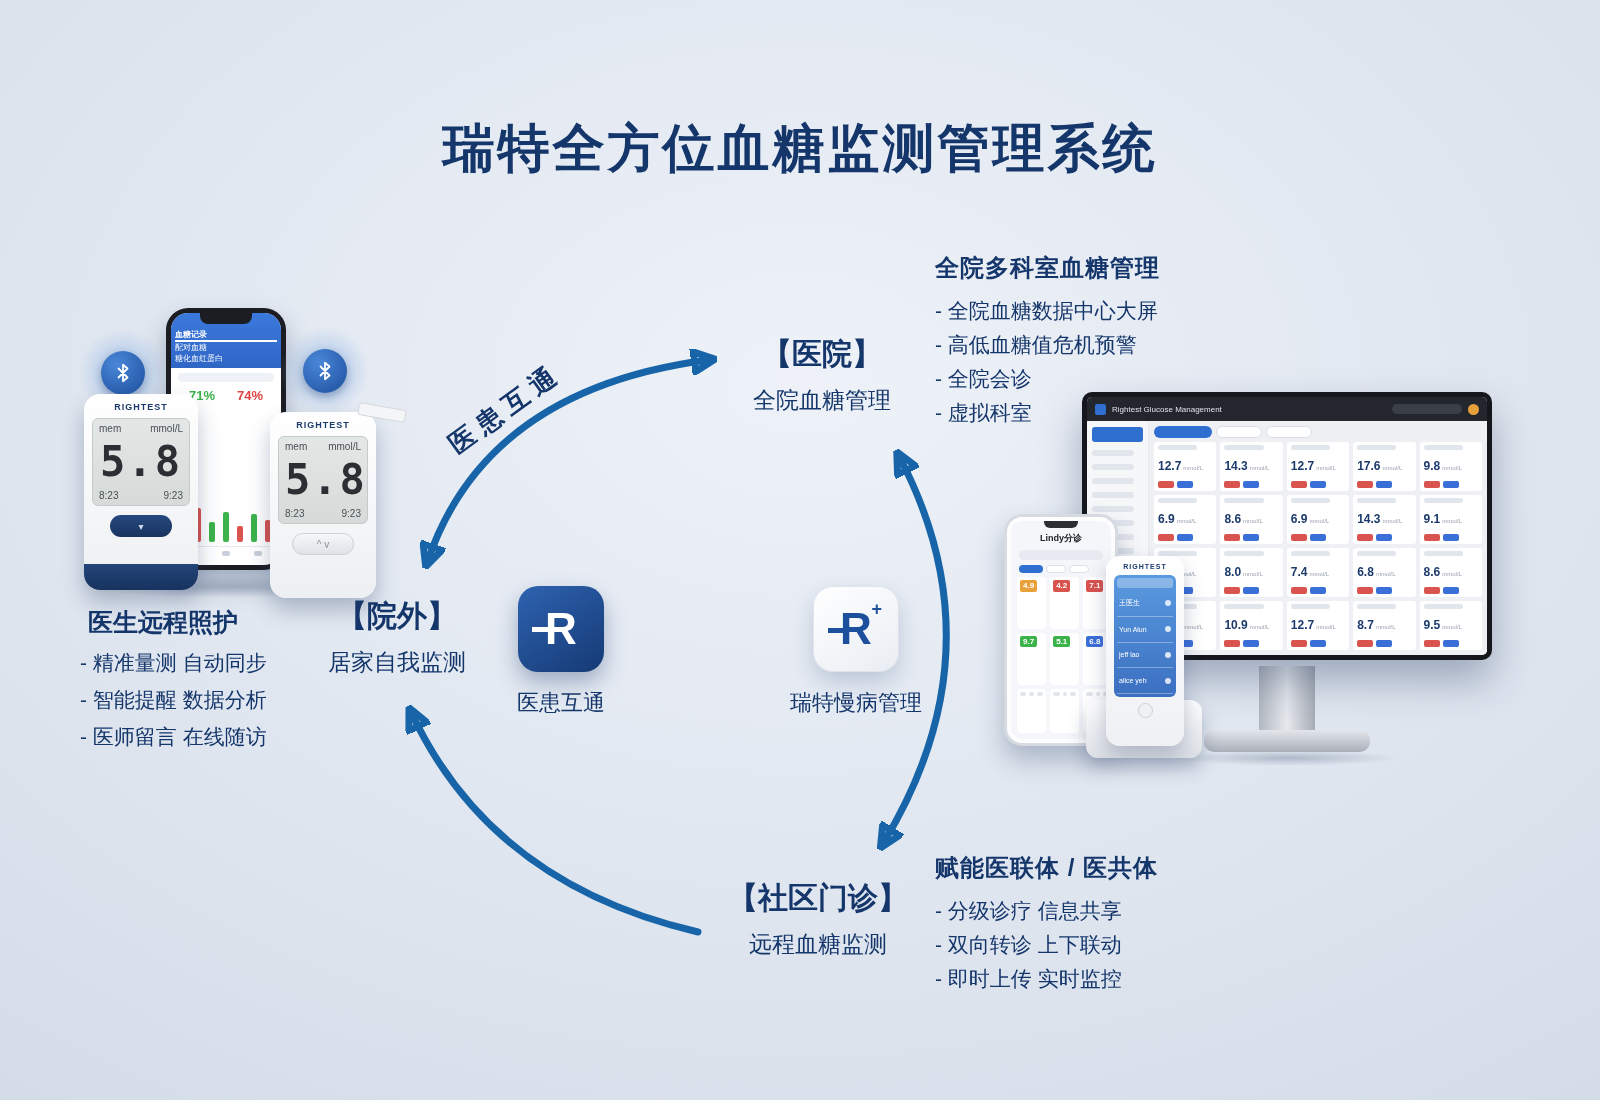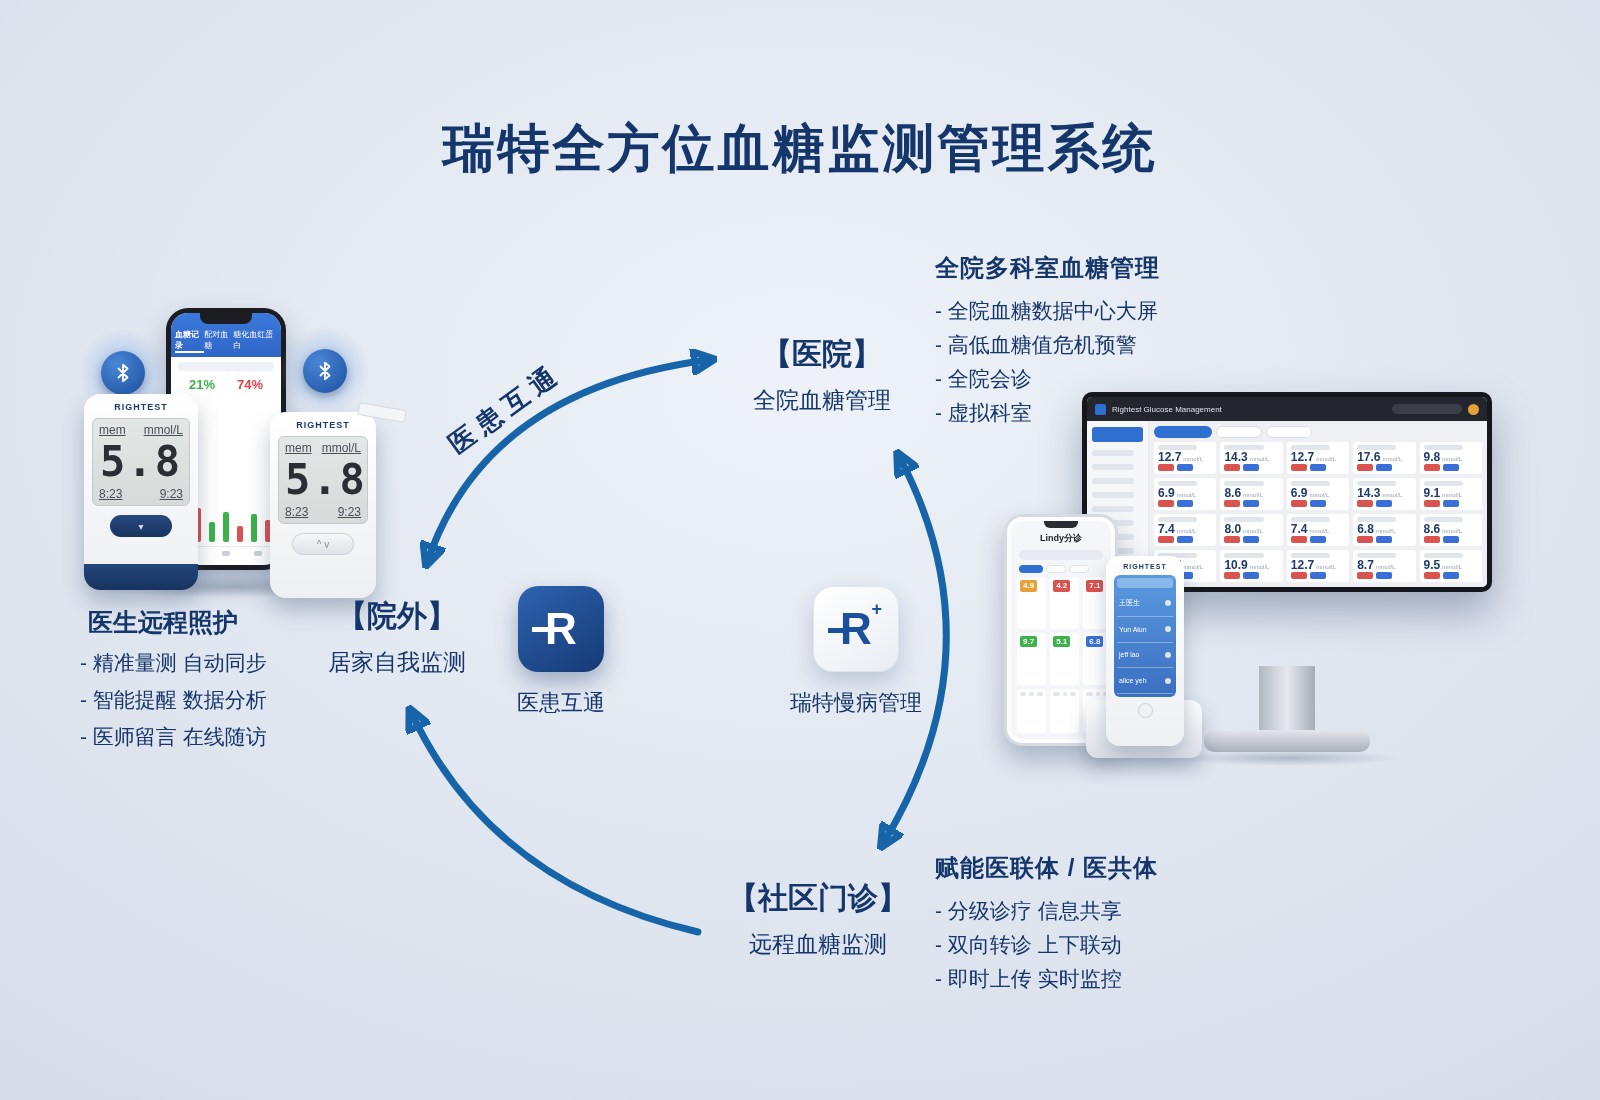--- a/index.html
+++ b/index.html
@@ -63,54 +63,54 @@
   .cluster-shadow { position:absolute; left:78px; top:576px; width:310px; height:22px; z-index:2;
     background:radial-gradient(ellipse, rgba(60,80,110,.28), transparent 70%); border-radius:50%; }
 
   .phone1 { position:absolute; left:166px; top:308px; width:120px; height:262px; z-index:3;
     background:#1b1d22; border-radius:22px; padding:5px; box-shadow:0 14px 26px rgba(35,60,100,.35); }
   .p1-scr { width:100%; height:100%; border-radius:17px; overflow:hidden; background:#fff;
     display:flex; flex-direction:column; position:relative; }
   .p1-notch { position:absolute; top:0; left:50%; transform:translateX(-50%); width:52px; height:11px;
     background:#1b1d22; border-radius:0 0 8px 8px; z-index:2; }
   .p1-head { background:linear-gradient(180deg,#3b79dc,#2f66c6); padding:16px 4px 0; color:#fff; }
-  .p1-tabs { display:flex; justify-content:space-around; font-size:8px; padding-bottom:4px; }
+  .p1-tabs { display:flex; justify-content:space-around; font-size:8px; padding-bottom:4px;flex-direction:column; }
   .p1-tab-active { border-bottom:2px solid #fff; font-weight:bold; }
   .p1-body { flex:1; padding:5px 7px; display:flex; flex-direction:column; }
   .p1-seg { height:9px; background:#eef1f6; border-radius:4px; margin-bottom:6px; }
   .p1-stats { display:flex; justify-content:space-around; align-items:baseline; margin-bottom:5px; }
   .p1-stat { font-size:13px; font-weight:bold; }
   .stat-green { color:#3cb24a; } .stat-red { color:#e04444; }
   .p1-bars { flex:1; display:flex; align-items:flex-end; justify-content:space-between; padding:0 3px 4px; }
   .p1-bars i { width:6px; border-radius:2px; display:block; }
   .p1-dock { height:14px; border-top:1px solid #e6e9ef; display:flex; justify-content:space-around; align-items:center; }
   .p1-dock i { width:8px; height:5px; background:#c9cfda; border-radius:2px; }
 
   .meter { position:absolute; z-index:5; background:linear-gradient(180deg,#ffffff,#edeff2);
     border-radius:16px; box-shadow:0 12px 22px rgba(35,60,100,.3); padding-top:8px; }
   .meter-l { left:84px; top:394px; width:114px; height:196px; }
   .meter-r { left:270px; top:412px; width:106px; height:186px; }
   .m-brand { text-align:center; font-size:9px; font-weight:bold; letter-spacing:1px; color:#1c3a6b; }
   .lcd { margin:6px 8px 0; background:linear-gradient(180deg,#e3e7e6,#d6dbda); border-radius:6px;
     border:1px solid #c4cac9; height:88px; padding:4px 6px; display:flex; flex-direction:column;
     justify-content:space-between; color:#2b2e33; }
-  .lcd-row { display:flex; justify-content:space-between; font-size:12px; color:#4a4f55;text-decoration:underline; }
+  .lcd-row { display:flex; justify-content:space-between; font-size:10px; color:#4a4f55; }
   .lcd-val { text-align:center; font-size:42px; font-weight:bold; letter-spacing:2px;
     font-family:"DejaVu Sans Mono",monospace; line-height:1; }
   .m-btn { width:62px; height:22px; border-radius:12px; margin:9px auto 0;
     display:flex; align-items:center; justify-content:center; font-size:10px; }
   .m-btn.navy { background:linear-gradient(180deg,#27497f,#17335f); color:#cfd9ea; }
   .m-btn.grey { background:linear-gradient(180deg,#f6f7f9,#dfe2e7); border:1px solid #ccd1d8; color:#8b929c; }
   .m-band { position:absolute; left:0; bottom:0; width:100%; height:26px;
     background:linear-gradient(180deg,#24457a,#17335f); border-radius:0 0 16px 16px; }
   .strip { position:absolute; right:-30px; top:-6px; width:48px; height:13px; background:#f4f5f7;
     border:1px solid #d4d8dd; border-radius:3px; transform:rotate(10deg); }
 
   
-  .monitor { position:absolute; left:1082px; top:392px; width:410px; height:200px; z-index:3;
+  .monitor { position:absolute; left:1082px; top:392px; width:410px; height:268px; z-index:3;
     background:#15171c; border-radius:10px; padding:5px; box-shadow:0 20px 40px rgba(30,50,90,.35); }
   .m-screen { width:100%; height:100%; background:#fff; border-radius:5px; overflow:hidden;
     display:flex; flex-direction:column; }
   .m-nav { height:24px; background:#23262d; display:flex; align-items:center; gap:6px; padding:0 8px; }
   .m-logo { width:11px; height:11px; background:#2f6fd0; border-radius:2px; }
   .m-nav-title { color:#dfe3ea; font-size:8px; white-space:nowrap; }
   .m-nav-sp { flex:1; }
   .m-search { width:70px; height:10px; background:#3a3e46; border-radius:5px; }
   .m-avatar { width:11px; height:11px; border-radius:50%; background:#e8a13a; }
   .m-body { flex:1; display:flex; min-height:0; }
@@ -213,21 +213,21 @@
     <div class="p1-head">
       <div class="p1-tabs">
         <span class="p1-tab-active">血糖记录</span>
         <span>配对血糖</span>
         <span>糖化血红蛋白</span>
       </div>
     </div>
     <div class="p1-body">
       <div class="p1-seg"></div>
       <div class="p1-stats">
-        <span class="p1-stat stat-green">21%</span>
+        <span class="p1-stat stat-green">71%</span>
         <span class="p1-stat stat-red">74%</span>
       </div>
       <div class="p1-bars">
         <i style="height:26px;background:#3cb24a"></i>
           <i style="height:34px;background:#d9534f"></i>
         <i style="height:20px;background:#3cb24a"></i>
           <i style="height:30px;background:#3cb24a"></i>
         <i style="height:16px;background:#d9534f"></i>
           <i style="height:28px;background:#3cb24a"></i>
         <i style="height:22px;background:#d9534f"></i>

